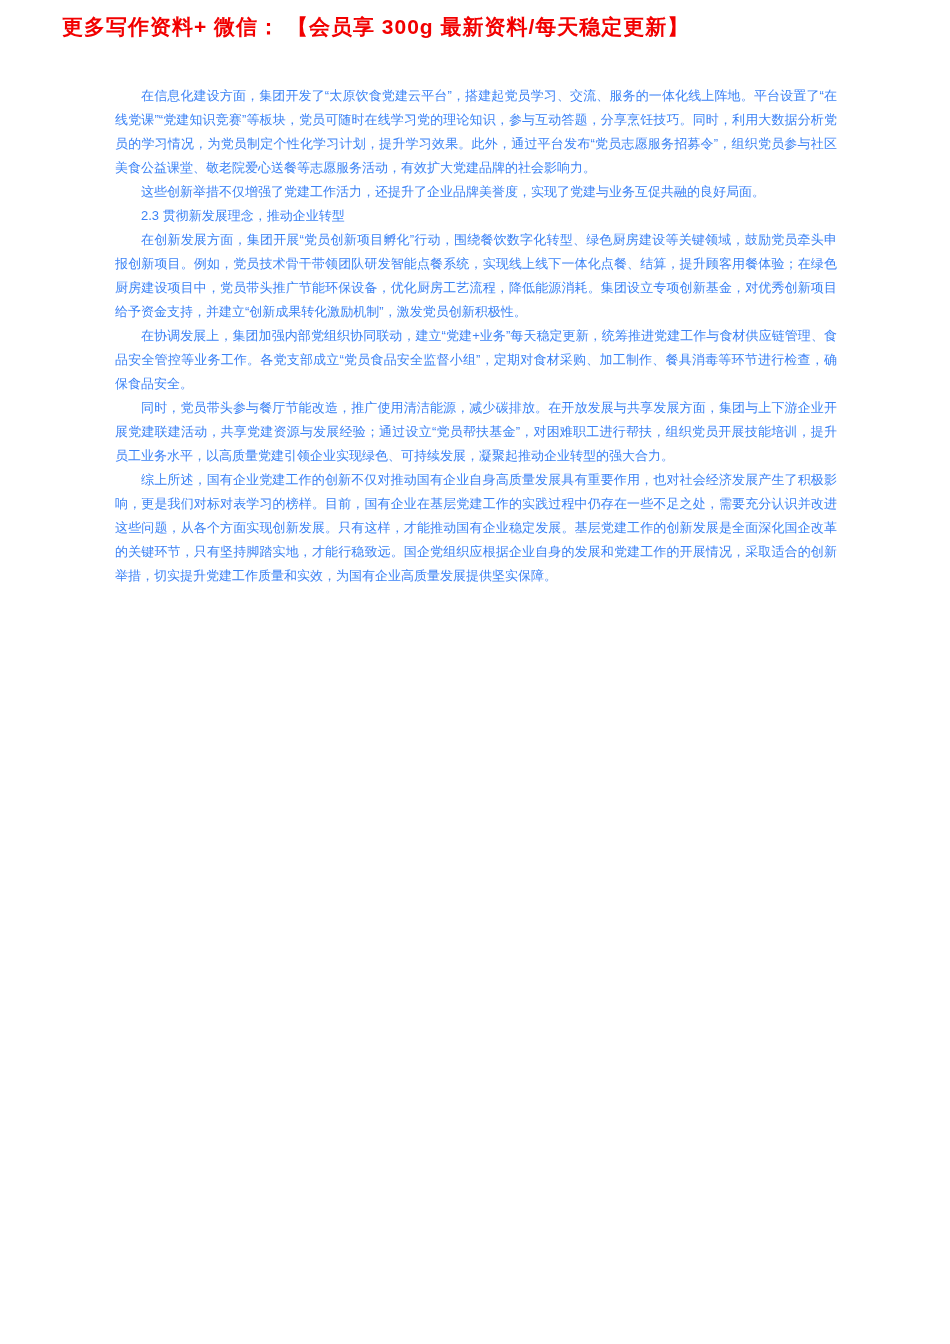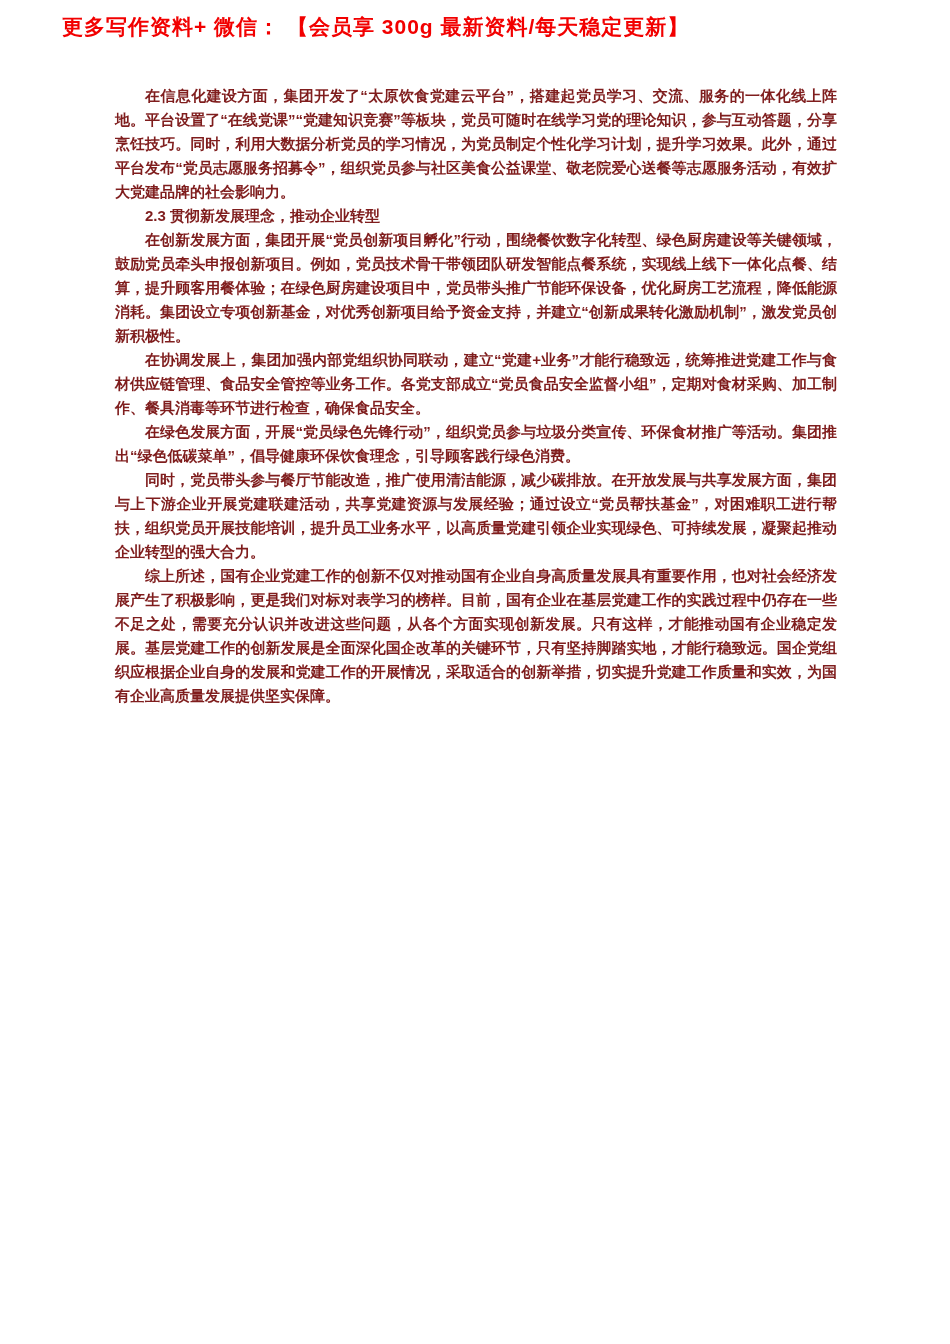--- a/index.html
+++ b/index.html
@@ -23,24 +23,24 @@
     font-weight: 700;
     color: #f20000;
     letter-spacing: 1px;
     white-space: nowrap;
   }
   .doc-body {
     position: absolute;
     left: 115px;
     top: 84px;
     width: 722px;
-    font-size: 15px;
+    font-size: 13px;
     line-height: 24px;
-    font-weight: 700;
-    color: #7f1d1d;
+    font-weight: 400;
+    color: #3b82f6;
     text-align: justify;
   }
   .para {
     margin: 0;
     text-indent: 2em;
   }
   .page-indicator {
     position: absolute;
     left: 710px;
     top: 1139px;
@@ -94,24 +94,24 @@
 </style>
 </head>
 <body>
 
 <div class="page">
 
   <div class="promo">更多写作资料+ 微信： 【会员享 300g 最新资料/每天稳定更新】</div>
 
   <div class="doc-body">
     <p class="para">在信息化建设方面，集团开发了“太原饮食党建云平台”，搭建起党员学习、交流、服务的一体化线上阵地。平台设置了“在线党课”“党建知识竞赛”等板块，党员可随时在线学习党的理论知识，参与互动答题，分享烹饪技巧。同时，利用大数据分析党员的学习情况，为党员制定个性化学习计划，提升学习效果。此外，通过平台发布“党员志愿服务招募令”，组织党员参与社区美食公益课堂、敬老院爱心送餐等志愿服务活动，有效扩大党建品牌的社会影响力。</p>
+    <p class="para">这些创新举措不仅增强了党建工作活力，还提升了企业品牌美誉度，实现了党建与业务互促共融的良好局面。</p>
     <p class="para">2.3 贯彻新发展理念，推动企业转型</p>
     <p class="para">在创新发展方面，集团开展“党员创新项目孵化”行动，围绕餐饮数字化转型、绿色厨房建设等关键领域，鼓励党员牵头申报创新项目。例如，党员技术骨干带领团队研发智能点餐系统，实现线上线下一体化点餐、结算，提升顾客用餐体验；在绿色厨房建设项目中，党员带头推广节能环保设备，优化厨房工艺流程，降低能源消耗。集团设立专项创新基金，对优秀创新项目给予资金支持，并建立“创新成果转化激励机制”，激发党员创新积极性。</p>
-    <p class="para">在协调发展上，集团加强内部党组织协同联动，建立“党建+业务”才能行稳致远，统筹推进党建工作与食材供应链管理、食品安全管控等业务工作。各党支部成立“党员食品安全监督小组”，定期对食材采购、加工制作、餐具消毒等环节进行检查，确保食品安全。</p>
-    <p class="para">在绿色发展方面，开展“党员绿色先锋行动”，组织党员参与垃圾分类宣传、环保食材推广等活动。集团推出“绿色低碳菜单”，倡导健康环保饮食理念，引导顾客践行绿色消费。</p>
+    <p class="para">在协调发展上，集团加强内部党组织协同联动，建立“党建+业务”每天稳定更新，统筹推进党建工作与食材供应链管理、食品安全管控等业务工作。各党支部成立“党员食品安全监督小组”，定期对食材采购、加工制作、餐具消毒等环节进行检查，确保食品安全。</p>
     <p class="para">同时，党员带头参与餐厅节能改造，推广使用清洁能源，减少碳排放。在开放发展与共享发展方面，集团与上下游企业开展党建联建活动，共享党建资源与发展经验；通过设立“党员帮扶基金”，对困难职工进行帮扶，组织党员开展技能培训，提升员工业务水平，以高质量党建引领企业实现绿色、可持续发展，凝聚起推动企业转型的强大合力。</p>
     <p class="para">综上所述，国有企业党建工作的创新不仅对推动国有企业自身高质量发展具有重要作用，也对社会经济发展产生了积极影响，更是我们对标对表学习的榜样。目前，国有企业在基层党建工作的实践过程中仍存在一些不足之处，需要充分认识并改进这些问题，从各个方面实现创新发展。只有这样，才能推动国有企业稳定发展。基层党建工作的创新发展是全面深化国企改革的关键环节，只有坚持脚踏实地，才能行稳致远。国企党组织应根据企业自身的发展和党建工作的开展情况，采取适合的创新举措，切实提升党建工作质量和实效，为国有企业高质量发展提供坚实保障。</p>
   </div>
 
   <div class="page-indicator">第 2 页 共 2 页</div>
 
   <div class="library-name">灼灼文库</div>
 
   <div class="divider"></div>
 

